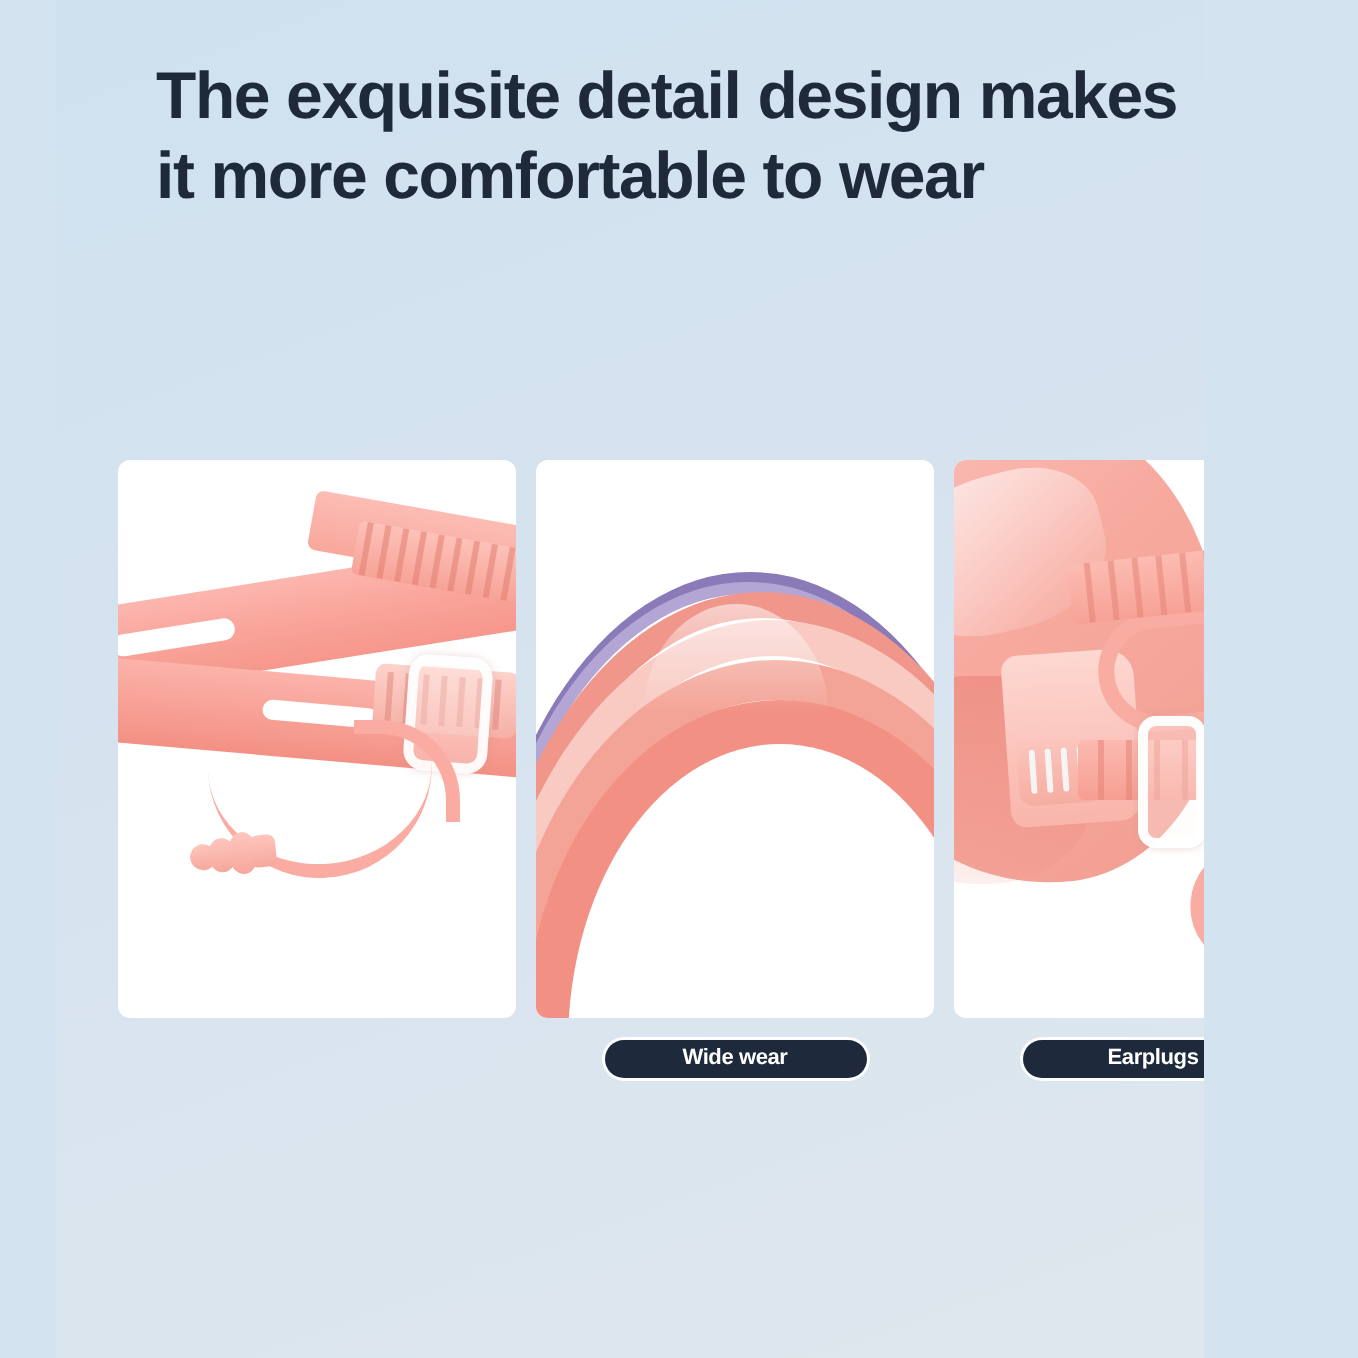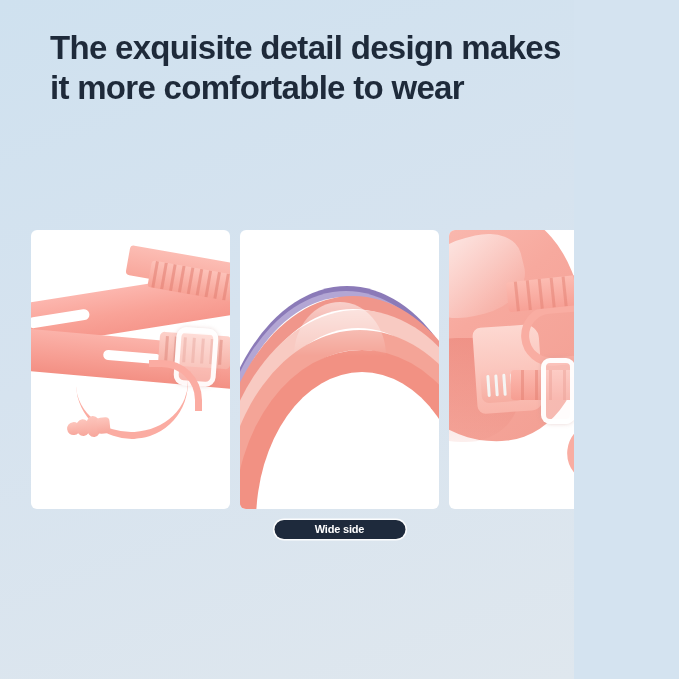--- a/index.html
+++ b/index.html
@@ -13,20 +13,21 @@
     overflow: hidden;
     font-family: "Liberation Sans", sans-serif;
     background: #d4e3f0;
   }
   .page {
     position: relative;
     width: 574px;
     height: 679px;
     background: linear-gradient(160deg, #cfe1ef 0%, #d6e3ef 45%, #dfe7ee 100%);
     overflow: hidden;
+    margin-left: 28px;
   }
 
   
   .headline {
     position: absolute;
     left: 50px;
     top: 28px;
     width: 600px;
     color: #1e2a3a;
     font-family: "Liberation Sans", sans-serif;
@@ -408,21 +409,21 @@
         <div class="c2">
           <div class="arch arch-purple"></div>
           <div class="arch arch-lav"></div>
           <div class="arch arch-coral1"></div>
           <div class="arch arch-pale"></div>
           <div class="arch arch-inner"></div>
           <div class="arch arch-core"></div>
           <div class="gloss"></div>
         </div>
       </div>
-      <div class="badge">Wide side</div>
+      <div class="badge">Wide wear</div>
     </div>
 
     <div class="card-wrap">
       <div class="photo">
         <div class="c3">
           <div class="lens"></div>
           <div class="lens-dark"></div>
           <div class="lens-hi"></div>
           <div class="frame-edge"></div>
           <div class="vent">
@@ -455,16 +456,17 @@
               <i style="left:66px"></i>
               <i style="left:80px"></i>
             <i style="left:94px"></i>
               <i style="left:108px"></i>
               <i style="left:122px"></i>
             <i style="left:136px"></i>
           </div>
           <div class="slider"></div>
         </div>
       </div>
+      <div class="badge">Earplugs</div>
     </div>
 
   </div>
 </div>
 
 </body></html>

